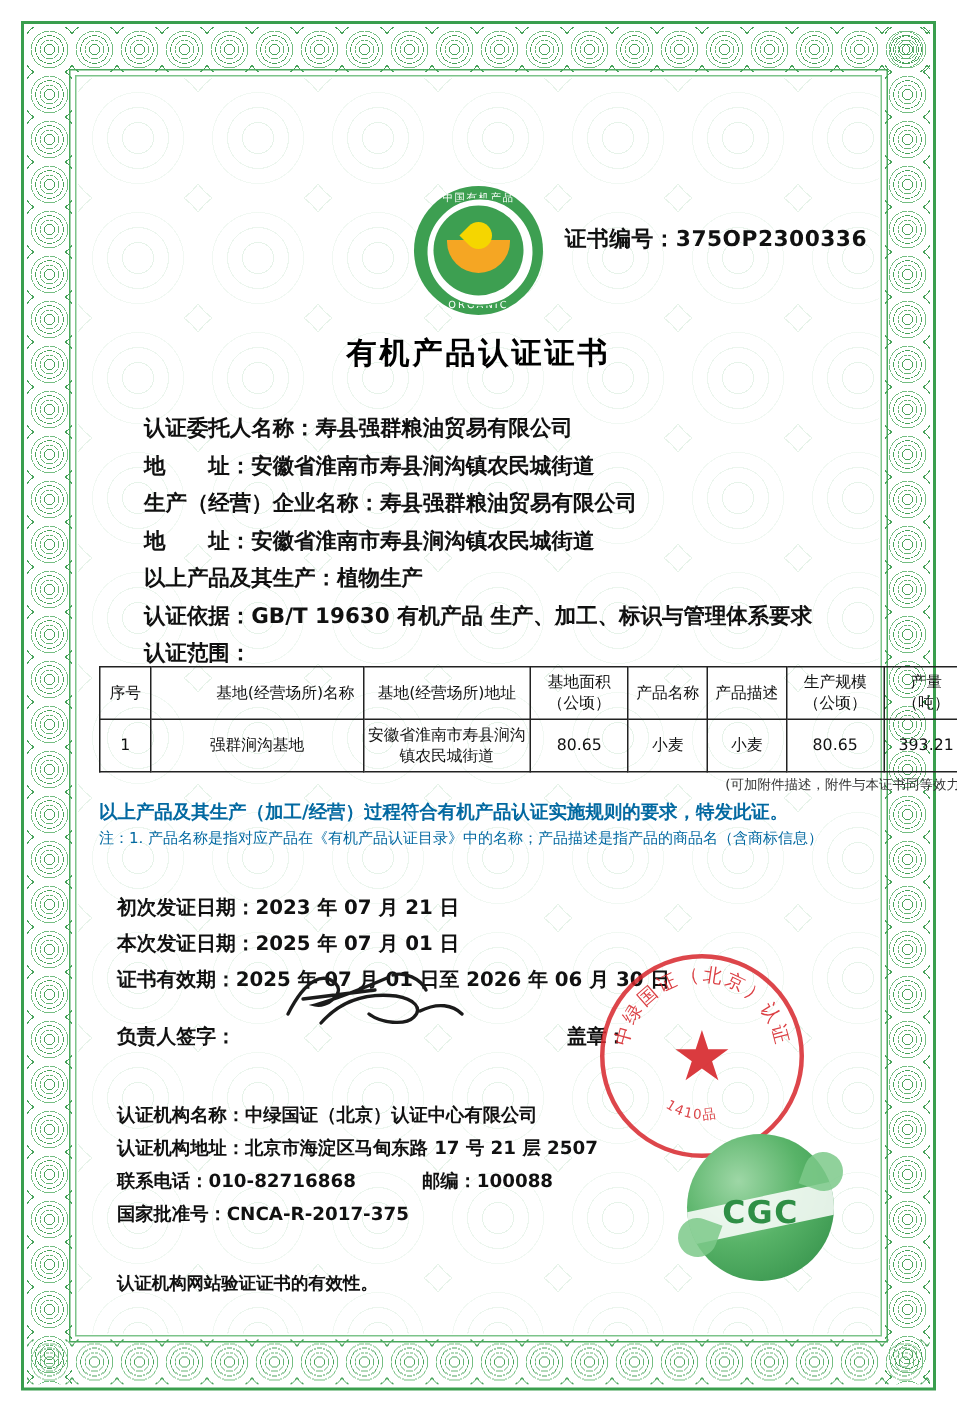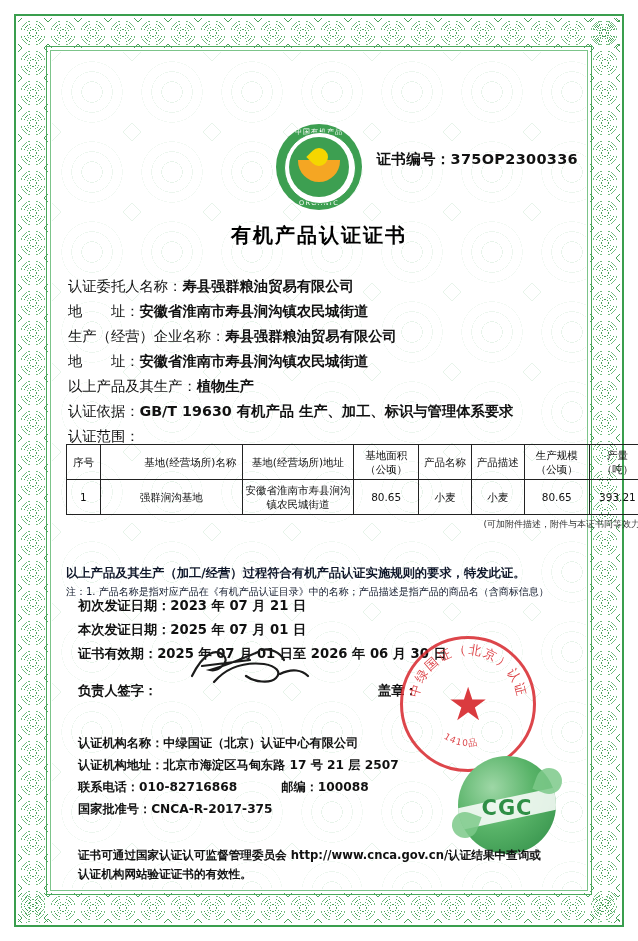--- a/index.html
+++ b/index.html
@@ -175,21 +175,22 @@
     width: 510px;
     font-size: 14.3px;
     line-height: 25px;
     color: #111;
   }
   .field-row {
     white-space: nowrap;
     font-weight: bold;
   }
   .field-label {
-    font-weight: normal;
+    font-weight: bold;
+    margin-left: 28px;
   }
   .field-value {
     font-weight: bold;
   }
 
   
   .tbl {
     position: absolute;
     left: 6px;
     top: 388px;
@@ -221,22 +222,21 @@
     color: #333;
     padding-top: 2px;
   }
 
   .para {
     position: absolute;
     left: 6px;
     width: 508px;
     font-size: 12px;
     line-height: 18px;
-    color: #0f172a;
-    margin-top: 32px;
+    color: #0369a1;
   }
   .para-main { top: 476px; font-weight: bold; font-size: 12.3px;}
   .para-note { top: 496px; font-size: 10px; line-height: 16px; }
 
   .dates {
     position: absolute;
     left: 18px;
     top: 538px;
     font-size: 13.2px;
     font-weight: bold;
@@ -505,18 +505,17 @@
       </div>
       <div class="org-row2">
         <span class="lbl">联系电话：</span><span>010-82716868</span><span class="second">邮编：</span><span>100088</span>
       </div>
       <div>
         <span class="lbl">国家批准号：</span><span>CNCA-R-2017-375</span>
       </div>
     </div>
 
     <div class="footer">
-      <div>证书可通过国家认证认可监督管理委员会 http://www.cnca.gov.cn/认证结果中查询或</div>
       <div>认证机构网站验证证书的有效性。</div>
     </div>
 
   </div>
 </div>
 
 </body></html>

